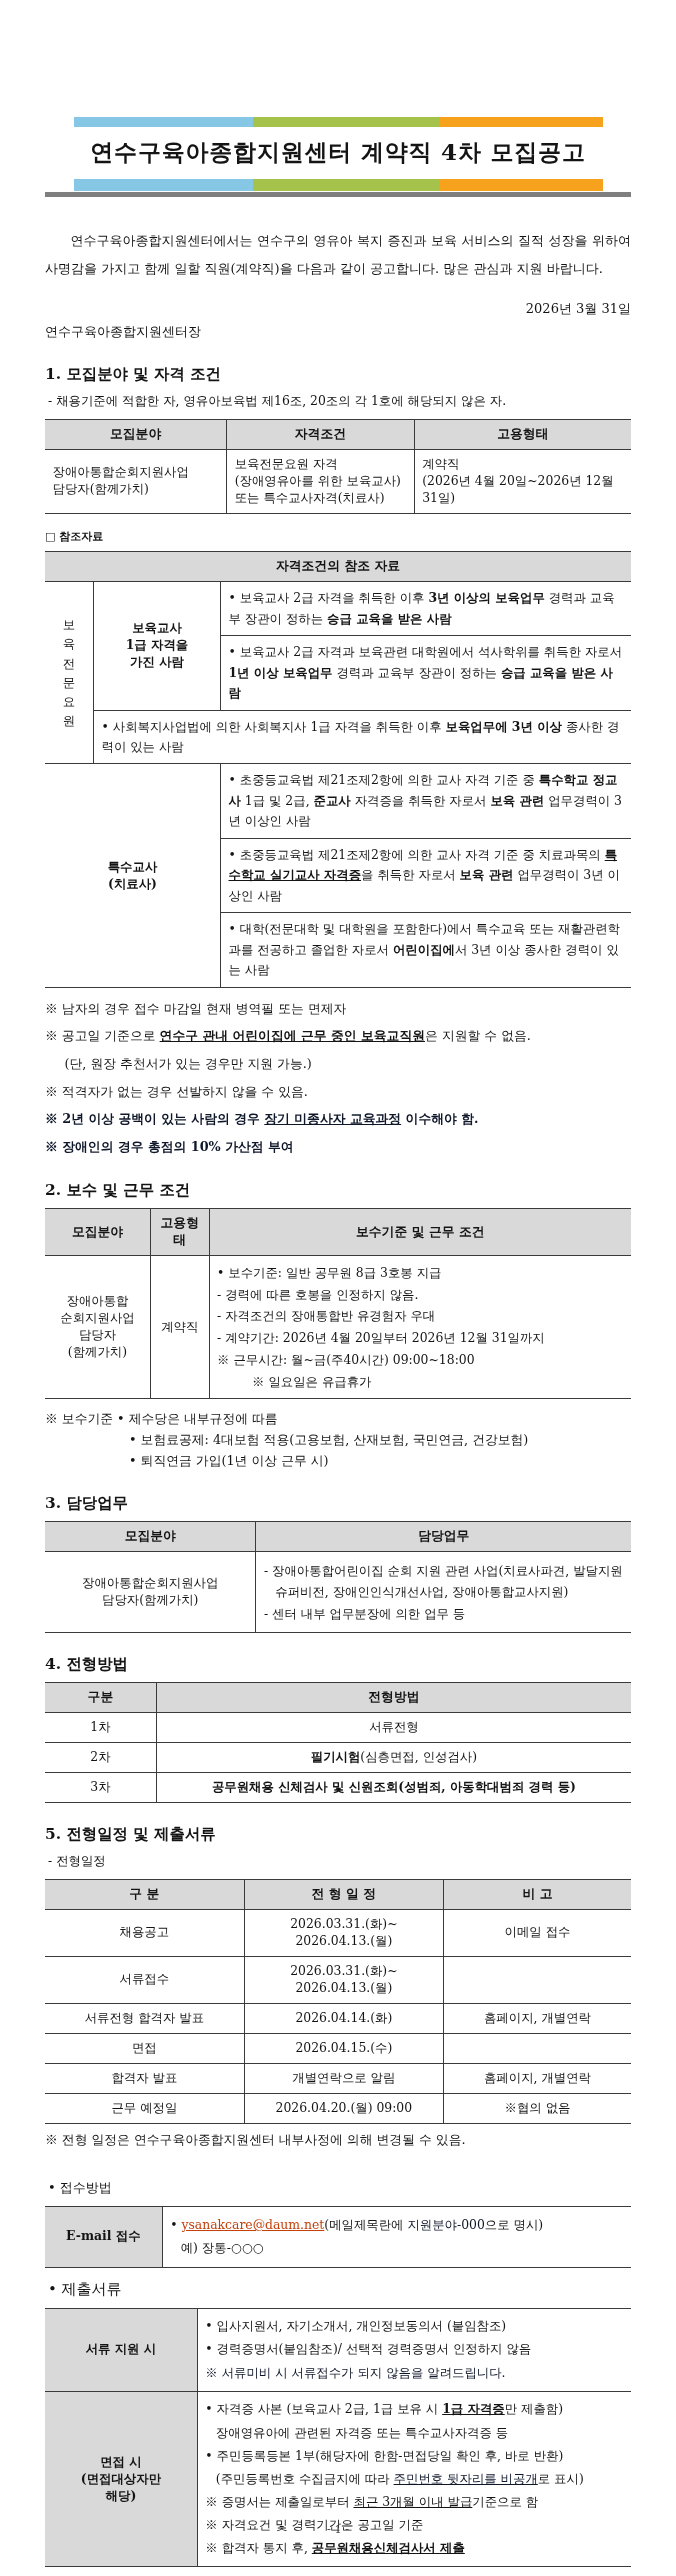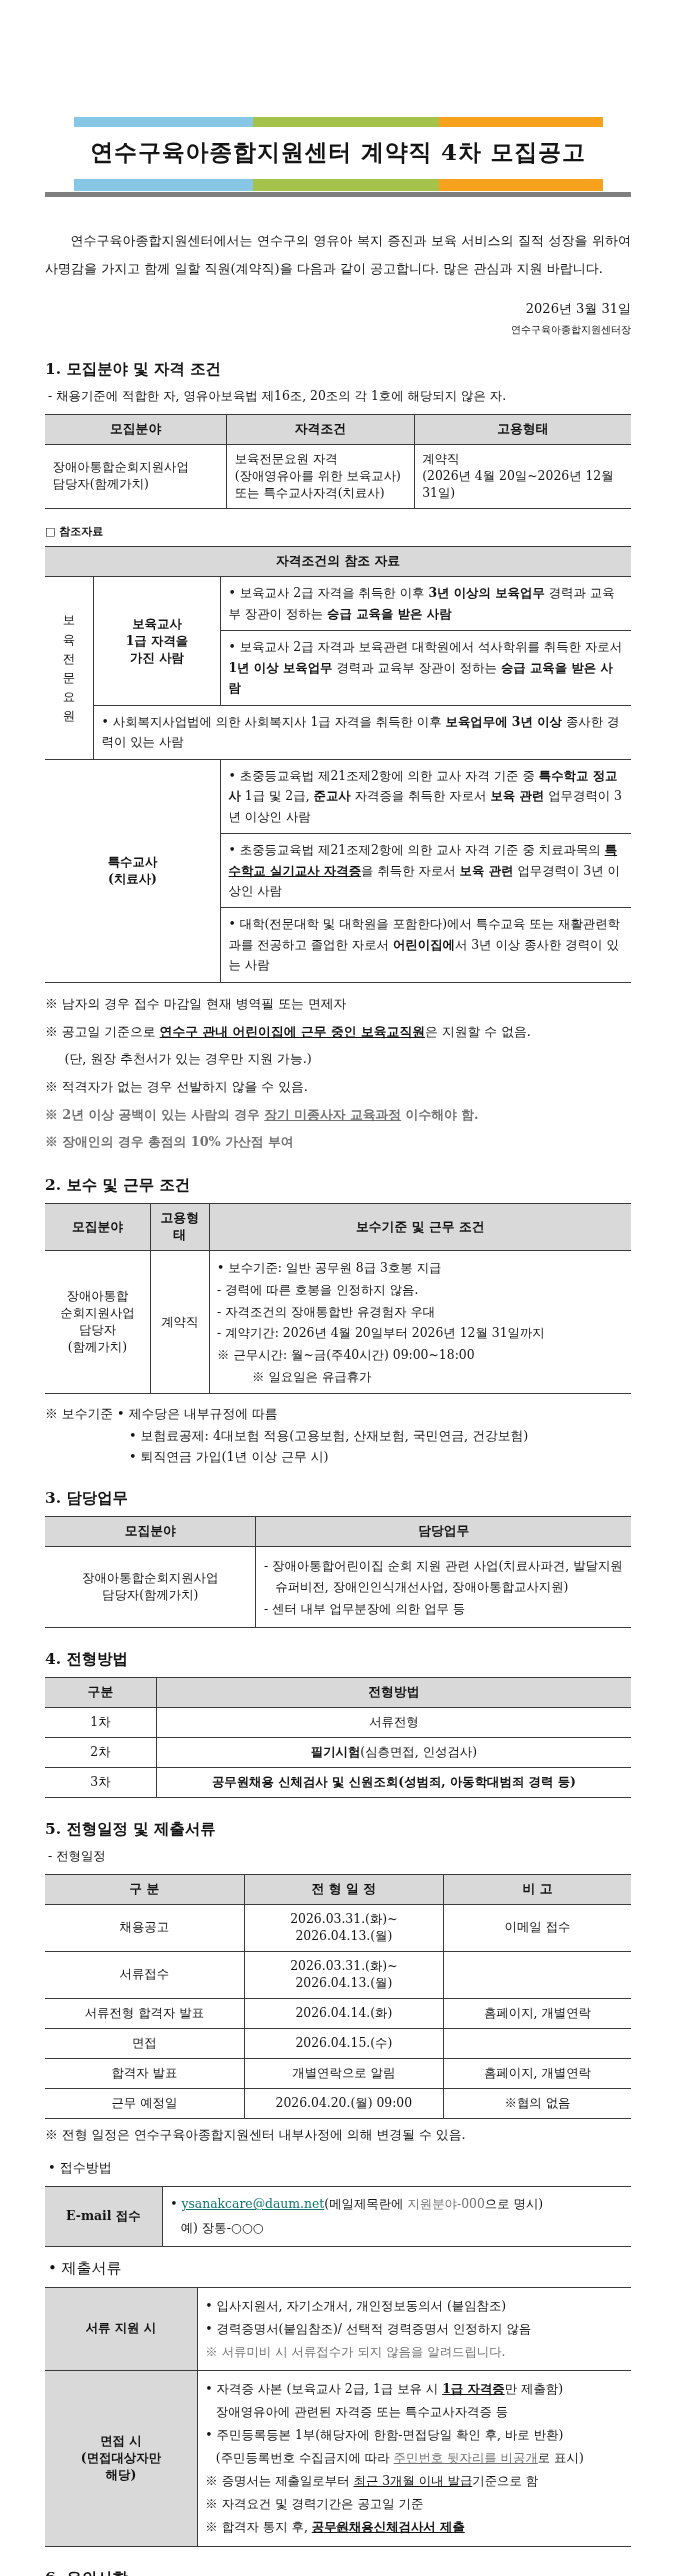--- a/index.html
+++ b/index.html
@@ -11,39 +11,39 @@
   .bars{display:flex;height:9.8px;margin:0 28.5px;}
   .bars .c1{flex:0 0 34%;background:#85C7E4;}
   .bars .c2{flex:0 0 35%;background:#A5C34A;}
   .bars .c3{flex:1;background:#F6A21D;}
   .bars2{height:12px;margin:0 28.5px;}
   .graybar{height:5.3px;background:#7F7F7F;margin-top:0.8px;}
   .doc-title{font-size:23px;font-weight:bold;text-align:center;letter-spacing:0.8px;margin:9.8px 0 11.3px 0;}
   
   .intro{margin-top:30px;text-align:justify;text-indent:25.5px;line-height:2.12;font-size:13px;}
   .rightline{text-align:right;line-height:2.1;font-size:13px;margin-top:7.5px;}
-  .rightline2{text-align:right;line-height:1.6;font-size:10px;}
+  .rightline2{line-height:1.6;font-size:13px;}
   
   .h1{font-size:15.4px;font-weight:bold;margin:21px 0 7.5px 0;}
   .subline{margin:3px 0 9px 3px;font-size:12.4px;}
   
   table.t{width:100%;border-collapse:collapse;border-top:1.5px solid #1a1a1a;border-bottom:1.5px solid #1a1a1a;}
   table.t th,table.t td{border:0.8px solid #3a3a3a;padding:6px 7.5px;font-size:12.4px;vertical-align:middle;}
   table.t tr > *:first-child{border-left:0;}
   table.t tr > *:last-child{border-right:0;}
   table.t th{background:#D9D9D9;font-weight:bold;text-align:center;font-size:12.8px;}
   .pre{white-space:pre-line;}
   .ctr{text-align:center;}
   .bld{font-weight:bold;}
   .cellpad{padding:7.5px 9px;}
   
   .b{font-weight:bold;}
   .u{text-decoration:underline;}
-  .rd{color:#737373;}
-  .lk{color:#0f766e;text-decoration:underline;}
+  .rd{color:#0f172a;}
+  .lk{color:#c2410c;text-decoration:underline;}
   
   .vertcol{width:33px;text-align:center;line-height:1.55;font-size:12.4px;}
   .refkey{width:111px;text-align:center;font-weight:bold;}
   .refbul{line-height:1.65;padding:6px 10.5px;}
   
   .note{margin:5.3px 0;line-height:1.75;padding-left:19.5px;text-indent:-19.5px;font-size:12.8px;}
   .note-ind{padding-left:19.5px;text-indent:0;}
   
   .condline{line-height:1.75;}
   .gap-left{display:inline-block;margin-left:35px;}
@@ -252,21 +252,21 @@
       </tr>
       <tr>
         <td class="ctr">근무 예정일</td>
         <td class="ctr">2026.04.20.(월) 09:00</td>
         <td class="ctr">※협의 없음</td>
       </tr>
     </tbody>
       </table>
     <p class="note" style="">※ 전형 일정은 연수구육아종합지원센터 내부사정에 의해 변경될 수 있음.</p>
 
-    <div class="subline" style="margin-top:12px;font-size:13px;">• 접수방법</div>
+    <div class="subline" style="margin-top:28px;font-size:13px;">• 접수방법</div>
     <table class="t">
       <tbody>
           <tr>
         <td class="ctr bld" style="width:20%;background:#D9D9D9;">E-mail 접수</td>
         <td class="cellpad">
           <div class="docline"><span>• </span><span class="lk">ysanakcare@daum.net</span><span>(메일제목란에 </span><span class="rd">지원분야-000</span><span>으로 명시)</span></div>
           <div class="docline doc-ind">예) 장통-○○○</div>
         </td>
       </tr>
     </tbody>

